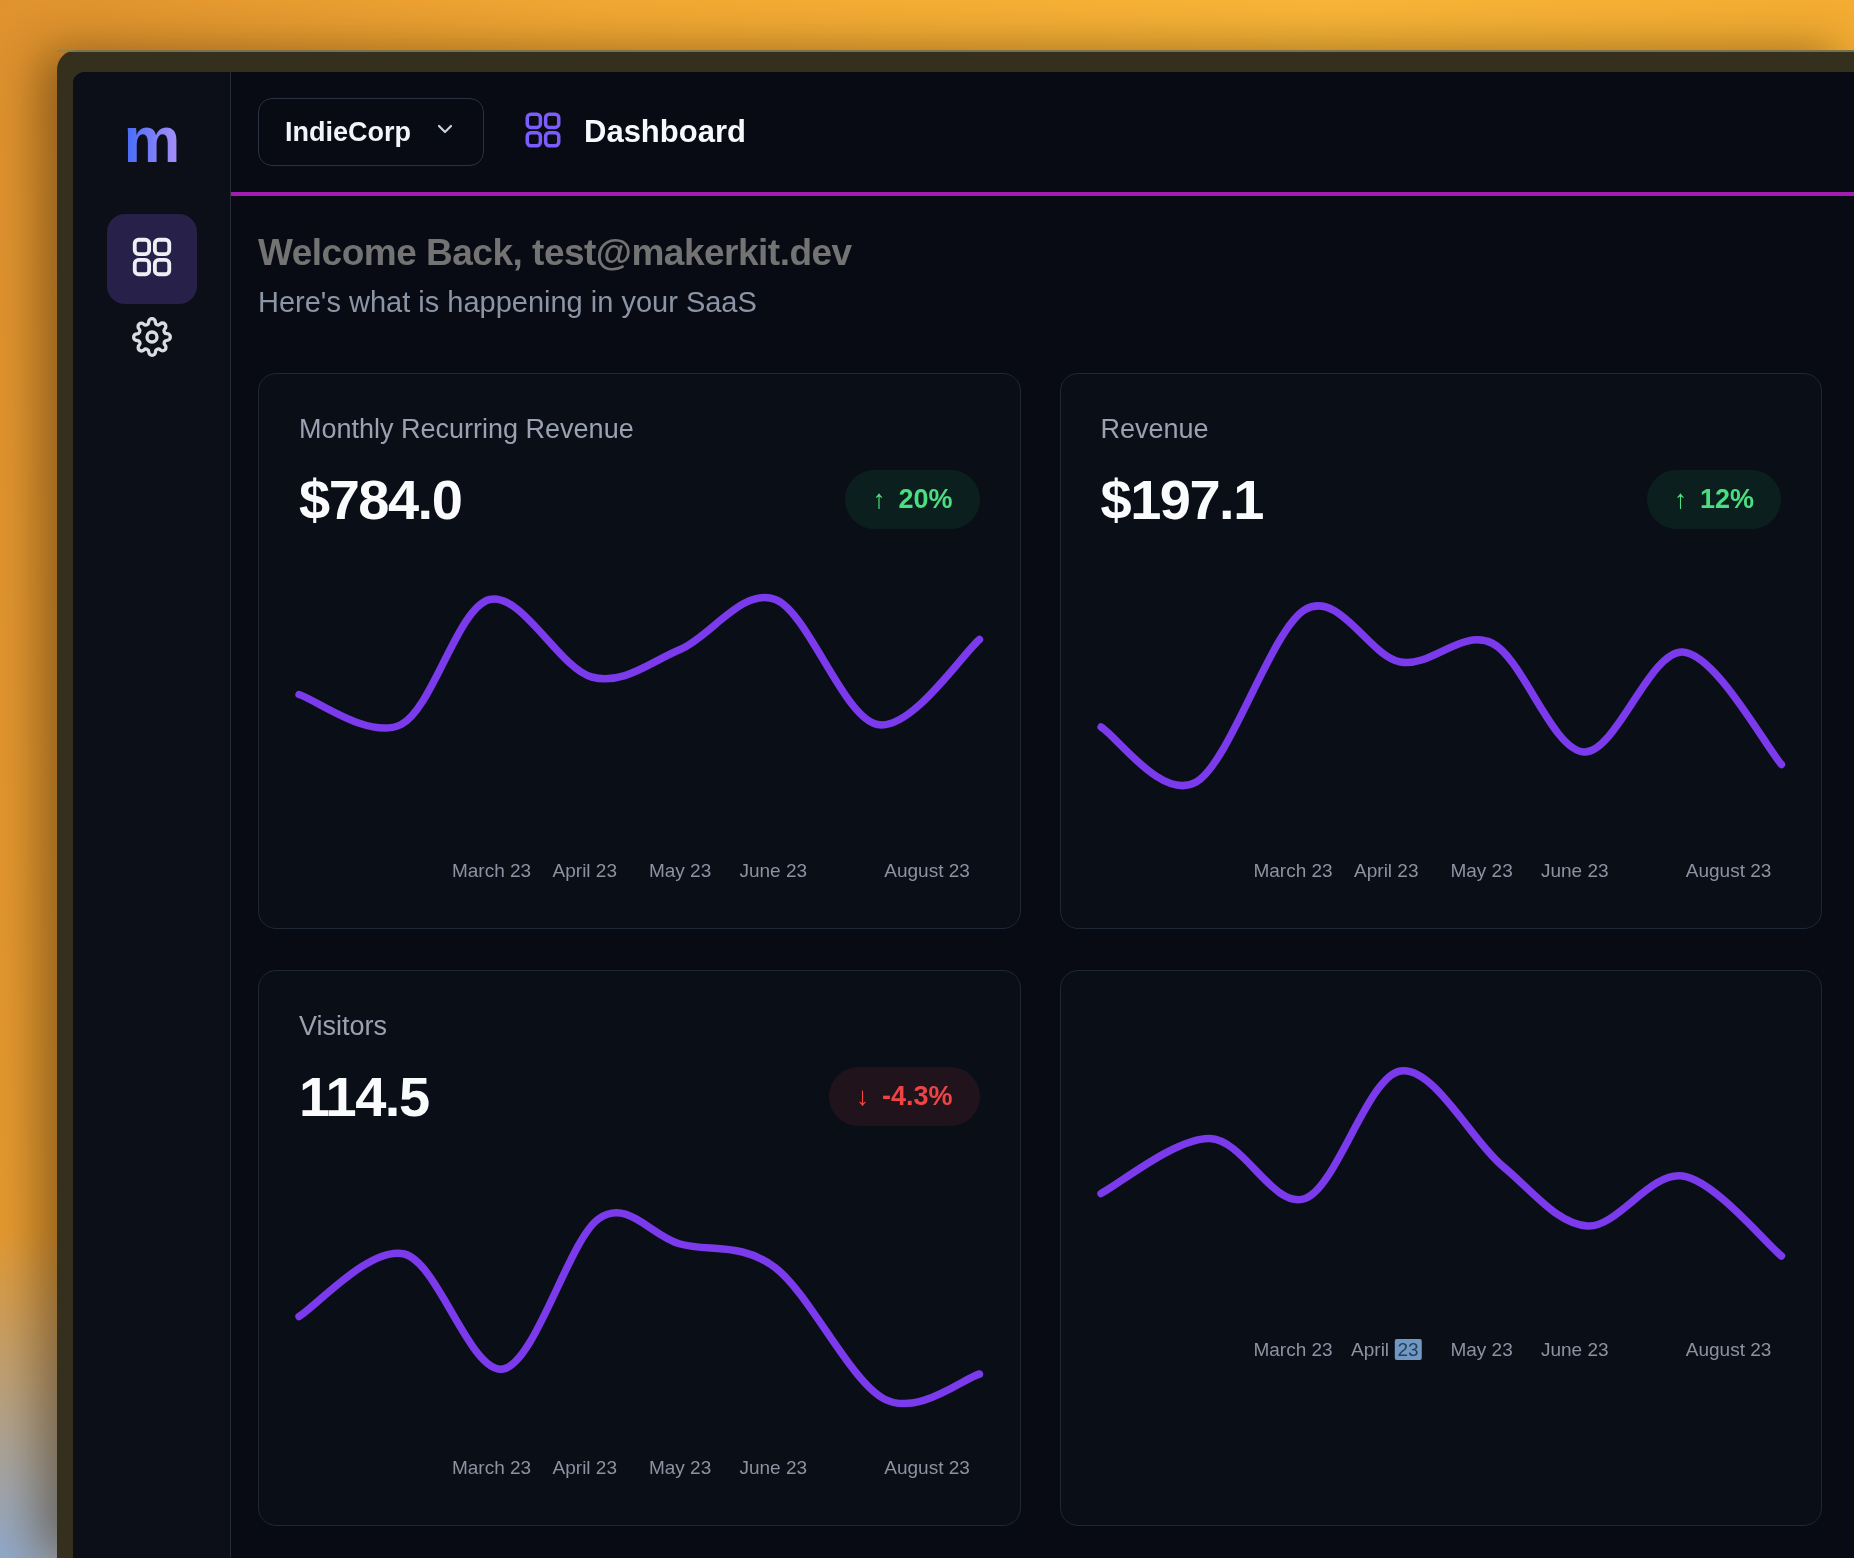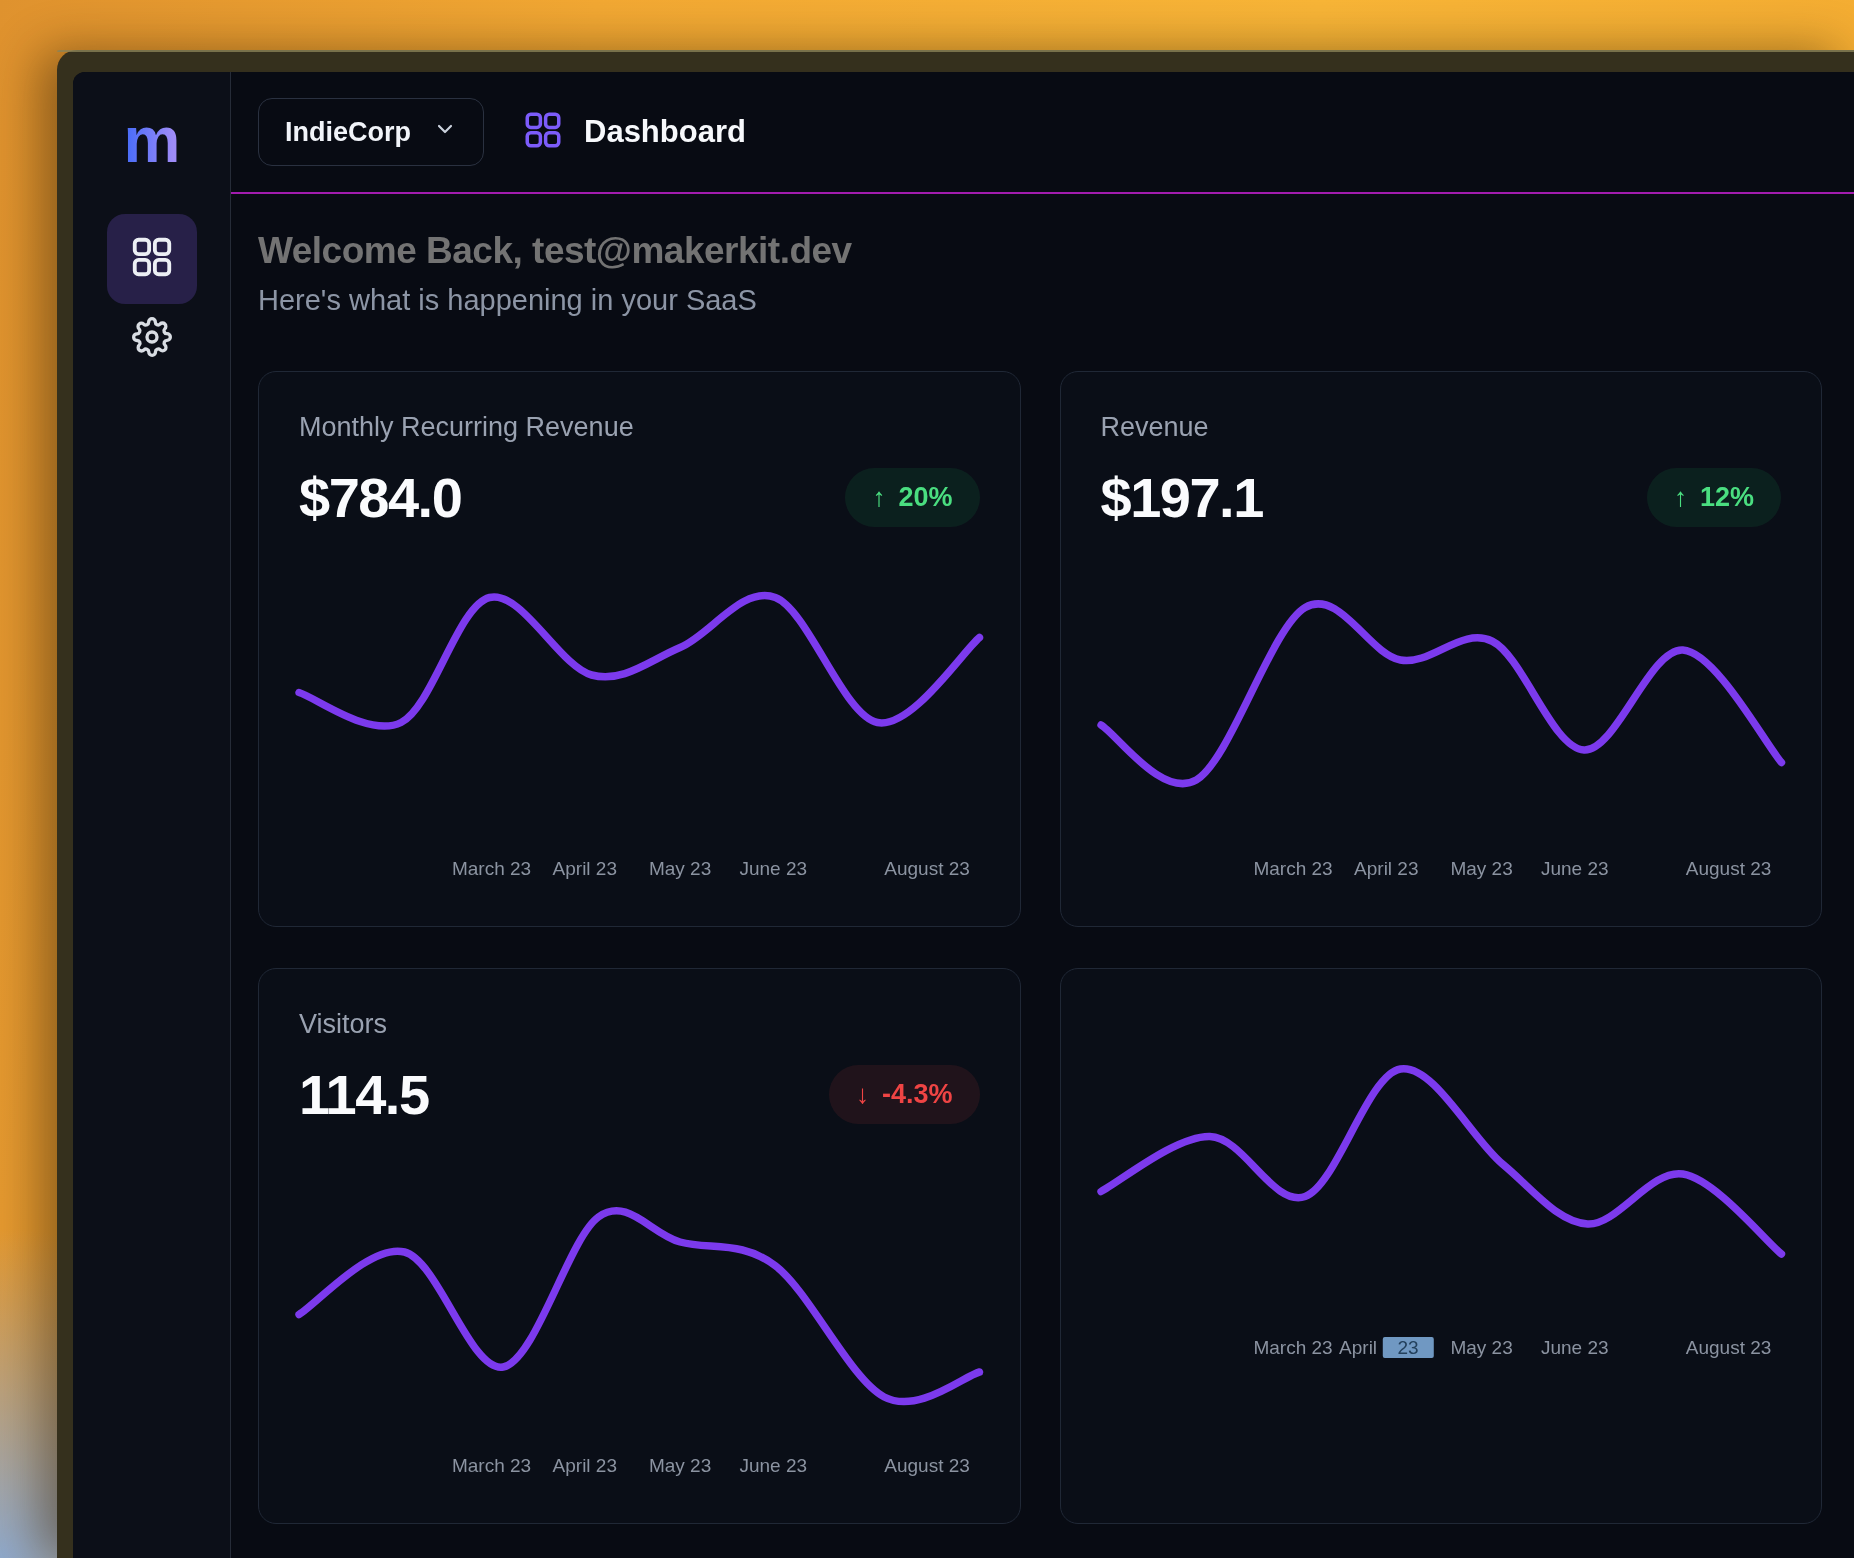--- a/index.html
+++ b/index.html
@@ -40,21 +40,21 @@
     margin-top:42px;cursor:pointer;
   }
   .nav-item.active{background:#272048;}
   .nav-item svg{width:46px;height:46px;color:#eceff4;}
   .nav-item.settings{margin-top:-4px;width:78px;height:78px;}
   .nav-item.settings svg{width:40px;height:40px;color:#d9dde3;}
   
   .main{flex:1;display:flex;flex-direction:column;min-width:0;}
   .topbar{
     height:120px;flex:0 0 120px;display:flex;align-items:center;
-    padding-left:27px;gap:38px;border-bottom:2px solid #a21caf;
+    padding-left:27px;gap:38px;border-bottom:4px solid #a21caf;
   }
   .team-btn{
     display:inline-flex;align-items:center;gap:22px;height:68px;padding:0 26px;
     background:transparent;border:1px solid #2a3140;border-radius:14px;
     color:#f1f4f9;font-size:27px;font-weight:600;font-family:inherit;cursor:pointer;
   }
   .team-btn svg{width:24px;height:24px;color:#cbd2dd;}
   .page-head{display:inline-flex;align-items:center;gap:20px;}
   .page-head svg{width:42px;height:42px;color:#7c5cfa;}
   .page-title{font-size:31px;font-weight:600;color:#f7f9fc;}
@@ -79,21 +79,21 @@
   .badge-neutral{color:#f59e0b;background:rgba(245,158,11,.12);}
   .badge-icon{font-size:26px;font-weight:400;}
   .chart{margin-top:50px;height:250px;}
   .chart svg{width:100%;height:100%;overflow:visible;display:block;}
   .spark{fill:none;stroke-width:7.5;stroke-linecap:round;stroke-linejoin:round;}
   .x-labels{position:relative;height:40px;margin-top:10px;}
   .x-labels span.tick{
     position:absolute;top:18px;transform:translateX(-50%);
     white-space:nowrap;font-size:19px;color:#8b93a1;
   }
-  .x-labels .sel{background:#7098c2;color:#23405c;padding:0 15px;border-radius:2px;}
+  .x-labels .sel{background:#7098c2;color:#23405c;padding:0 3px;border-radius:2px;}
 </style>
 </head>
 <body>
 
 <div class="window">
   <div class="window-body">
 
     <aside class="sidebar">
       <div class="logo">m</div>
 

